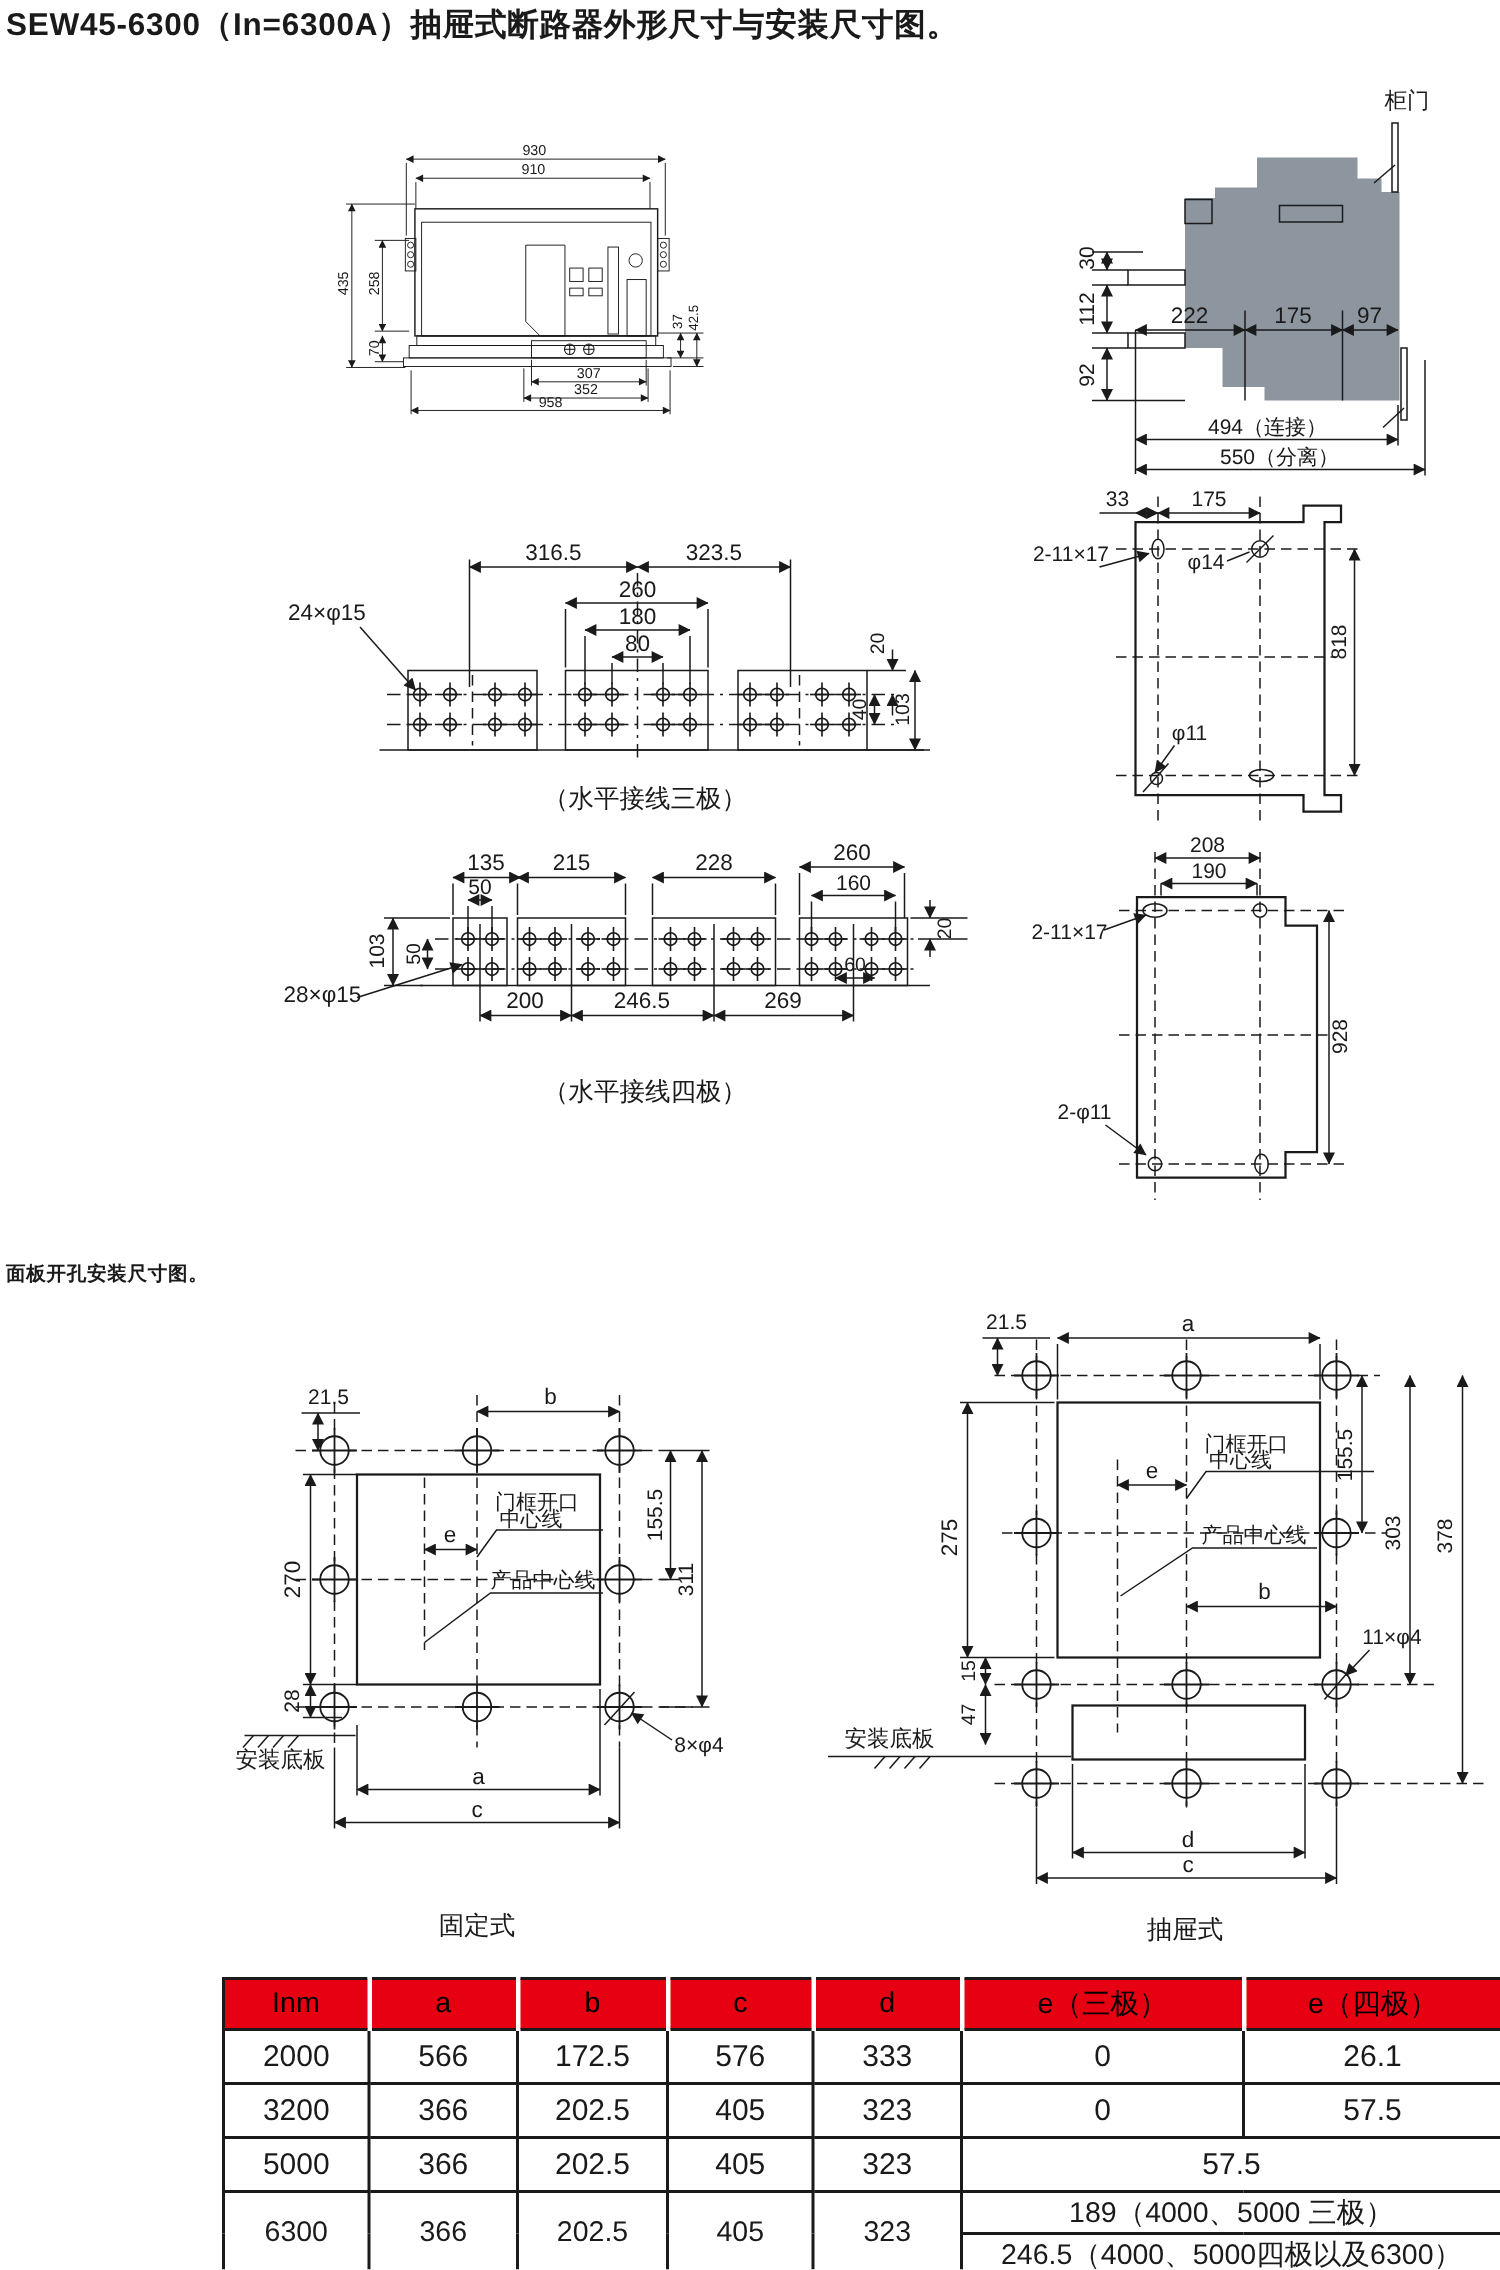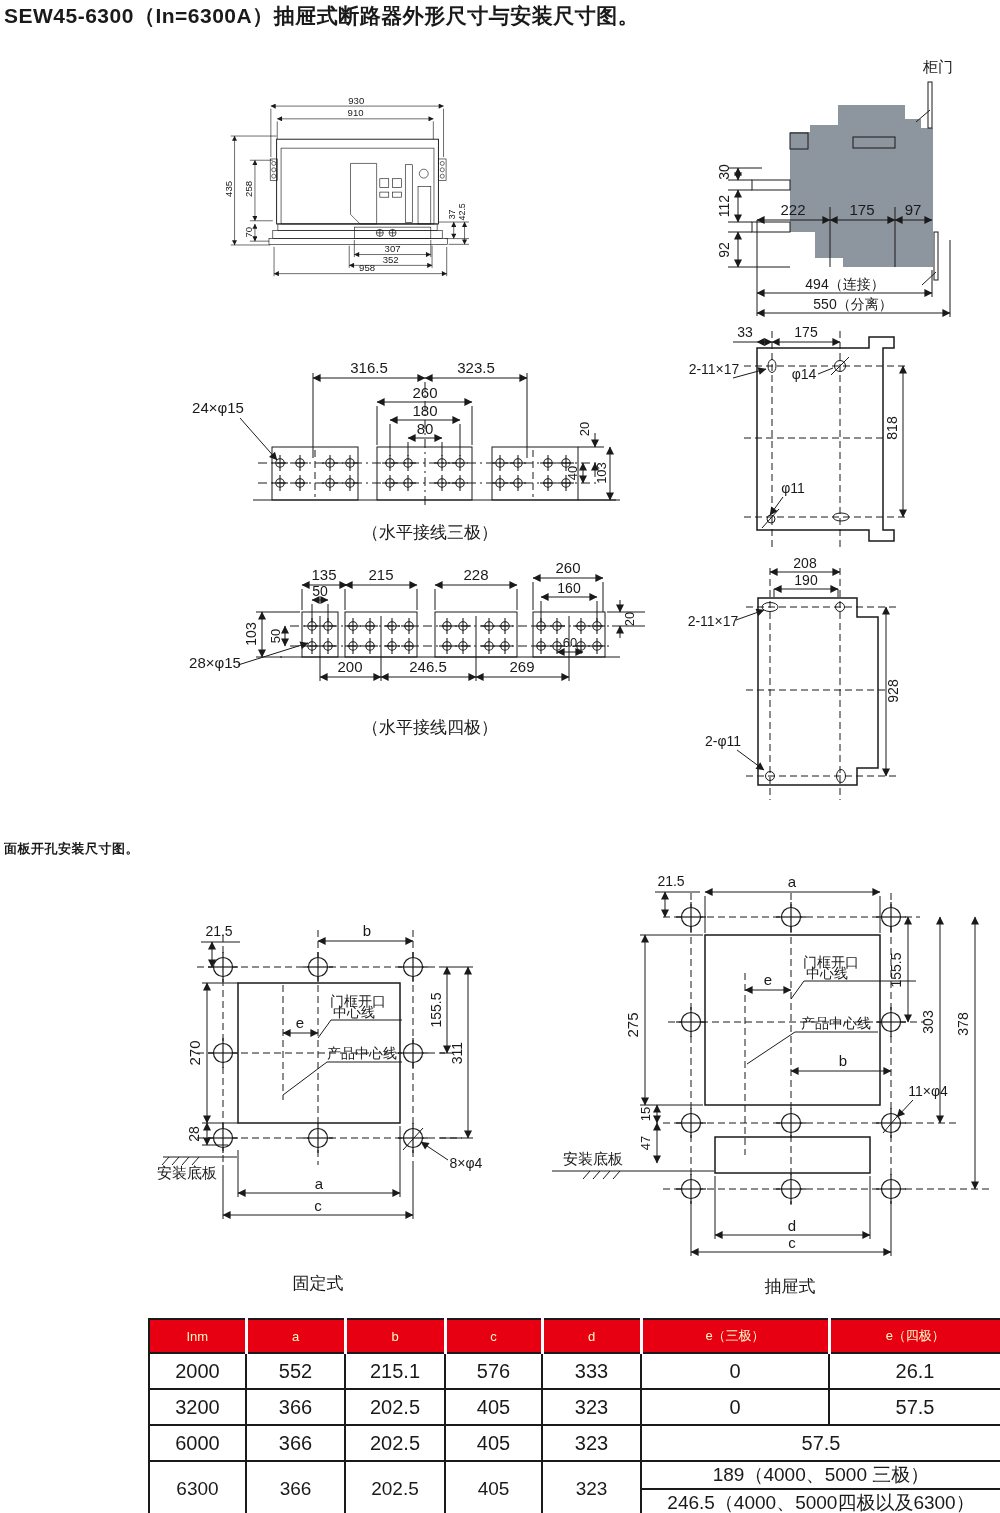--- a/index.html
+++ b/index.html
@@ -10,21 +10,21 @@
   svg{position:absolute;overflow:visible;}
   svg text{font-family:"Liberation Sans","DejaVu Sans",sans-serif;fill:#1a1a1a;stroke:none;}
   .t13{font-size:13px}.t14{font-size:14px}.t15{font-size:15px}.t17{font-size:17px}
   .mid{text-anchor:middle}
   .ln line,.ln path,.ln rect,.ln circle,.ln ellipse,.ln polyline{stroke:#1a1a1a;stroke-width:1;fill:none;}
   .ln .o15{stroke-width:1.5}
   .dash{stroke-dasharray:7 4;}
   .dash2{stroke-dasharray:9 4 2 4;}
   
   .dimtable{position:absolute;left:148px;top:1318px;width:852px;border-collapse:collapse;table-layout:fixed;}
-  .dimtable th{background:#e60012;color:#fef9c3;font-size:13px;font-weight:normal;height:30px;
+  .dimtable th{background:#e60012;color:#000000;font-size:19px;font-weight:normal;height:30px;
                border-right:3px solid #fff;border-top:2px solid #1a1a1a;border-bottom:2px solid #1a1a1a;}
   .dimtable th:last-child{border-right:2px solid #14b8a6;}
   .dimtable th:first-child{border-left:2px solid #1a1a1a;}
   .dimtable td{border:2px solid #1a1a1a;text-align:center;font-size:20px;height:34px;background:#fff;padding:0 14px;}
   .dimtable tr.last td{height:18px;font-size:19px;}
   .dimtable{border:2px solid #1a1a1a;border-bottom:3px solid #1a1a1a;}
 </style>
 </head>
 <body>
 
@@ -550,38 +550,38 @@
       <th>Inm</th>
       <th>a</th>
       <th>b</th>
       <th>c</th>
       <th>d</th>
       <th>e（三极）</th>
       <th>e（四极）</th>
     </tr>
     <tr>
       <td>2000</td>
-      <td>552</td>
-      <td>215.1</td>
+      <td>566</td>
+      <td>172.5</td>
       <td>576</td>
       <td>333</td>
       <td>0</td>
       <td>26.1</td>
     </tr>
     <tr>
       <td>3200</td>
       <td>366</td>
       <td>202.5</td>
       <td>405</td>
       <td>323</td>
       <td>0</td>
       <td>57.5</td>
     </tr>
     <tr>
-      <td>6000</td>
+      <td>5000</td>
       <td>366</td>
       <td>202.5</td>
       <td>405</td>
       <td>323</td>
       <td colspan="2">57.5</td>
     </tr>
     <tr class="last">
       <td rowspan="2">6300</td>
       <td rowspan="2">366</td>
       <td rowspan="2">202.5</td>

